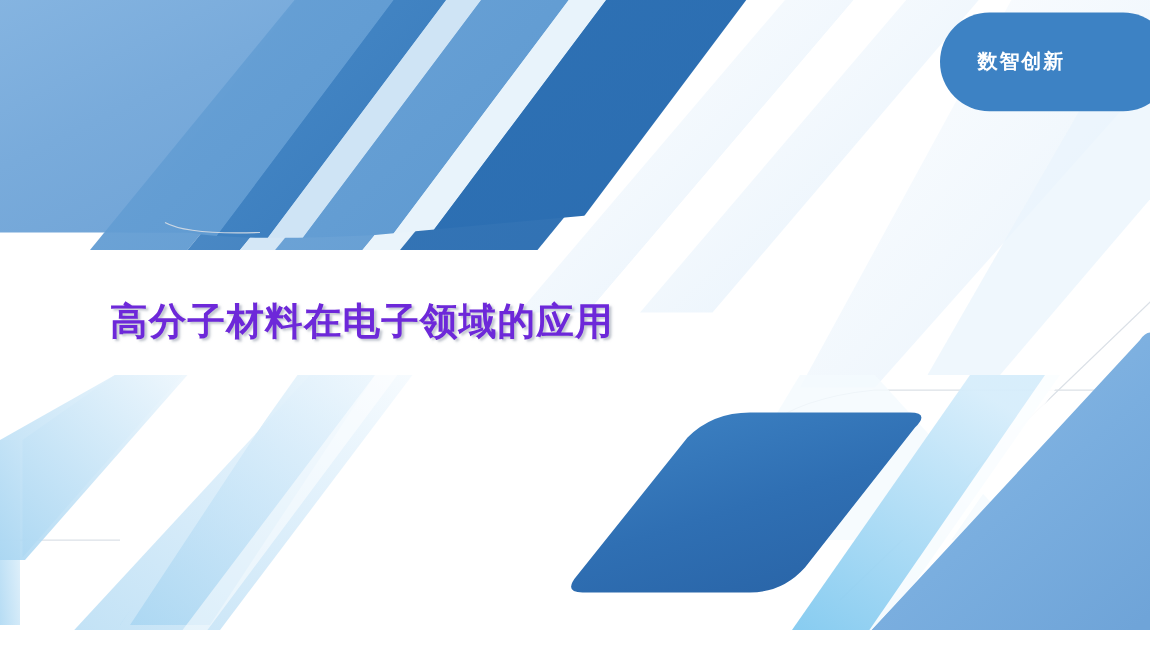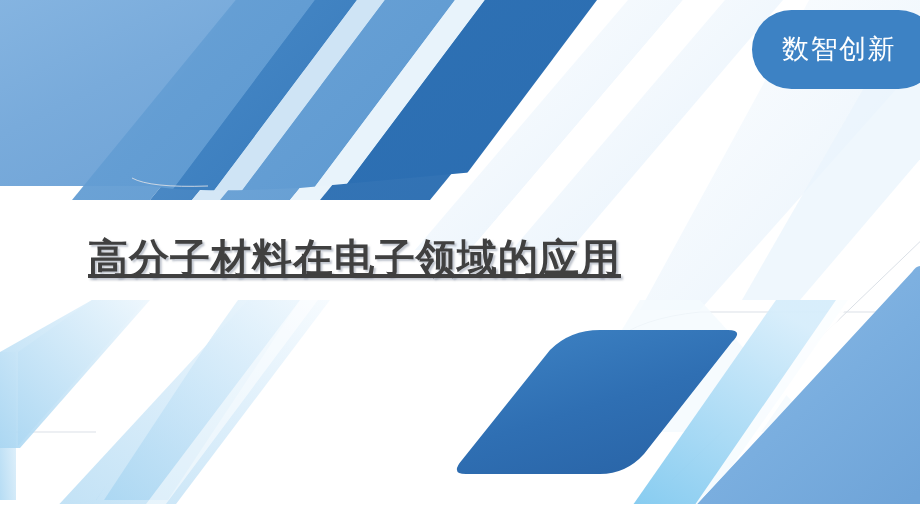--- a/index.html
+++ b/index.html
@@ -33,39 +33,38 @@
     box-sizing: border-box;
     padding: 9px 22px 9px 30px;
     display: flex;
     flex-direction: column;
     justify-content: center;
     align-items: flex-start;
     z-index: 6;
   }
   #corner-badge .badge-line {
     color: #ffffff;
-    font-size: 27px;
+    font-size: 16px;
     line-height: 29px;
     letter-spacing: 1.5px;
     white-space: nowrap;
-    font-weight: 400;
+    font-weight: 700;
   }
   #slide-title {
     position: absolute;
     left: 88px;
     top: 230px;
     z-index: 5;
-    color: #404040;
-    font-size: 40px;
+    color: #6d28d9;
+    font-size: 30px;
     font-weight: bold;
     letter-spacing: 1px;
     line-height: 56px;
     white-space: nowrap;
     text-shadow: 2px 2px 2px rgba(140, 150, 165, 0.55);
-    text-decoration: underline;
   }
 </style>
 </head>
 <body>
 
 <div id="slide">
 
   <svg id="bg-art" viewBox="0 0 920 518" xmlns="http://www.w3.org/2000/svg" aria-hidden="true">
     <defs>
       <linearGradient id="gradTopPanel" x1="0" y1="0" x2="0.75" y2="1">

